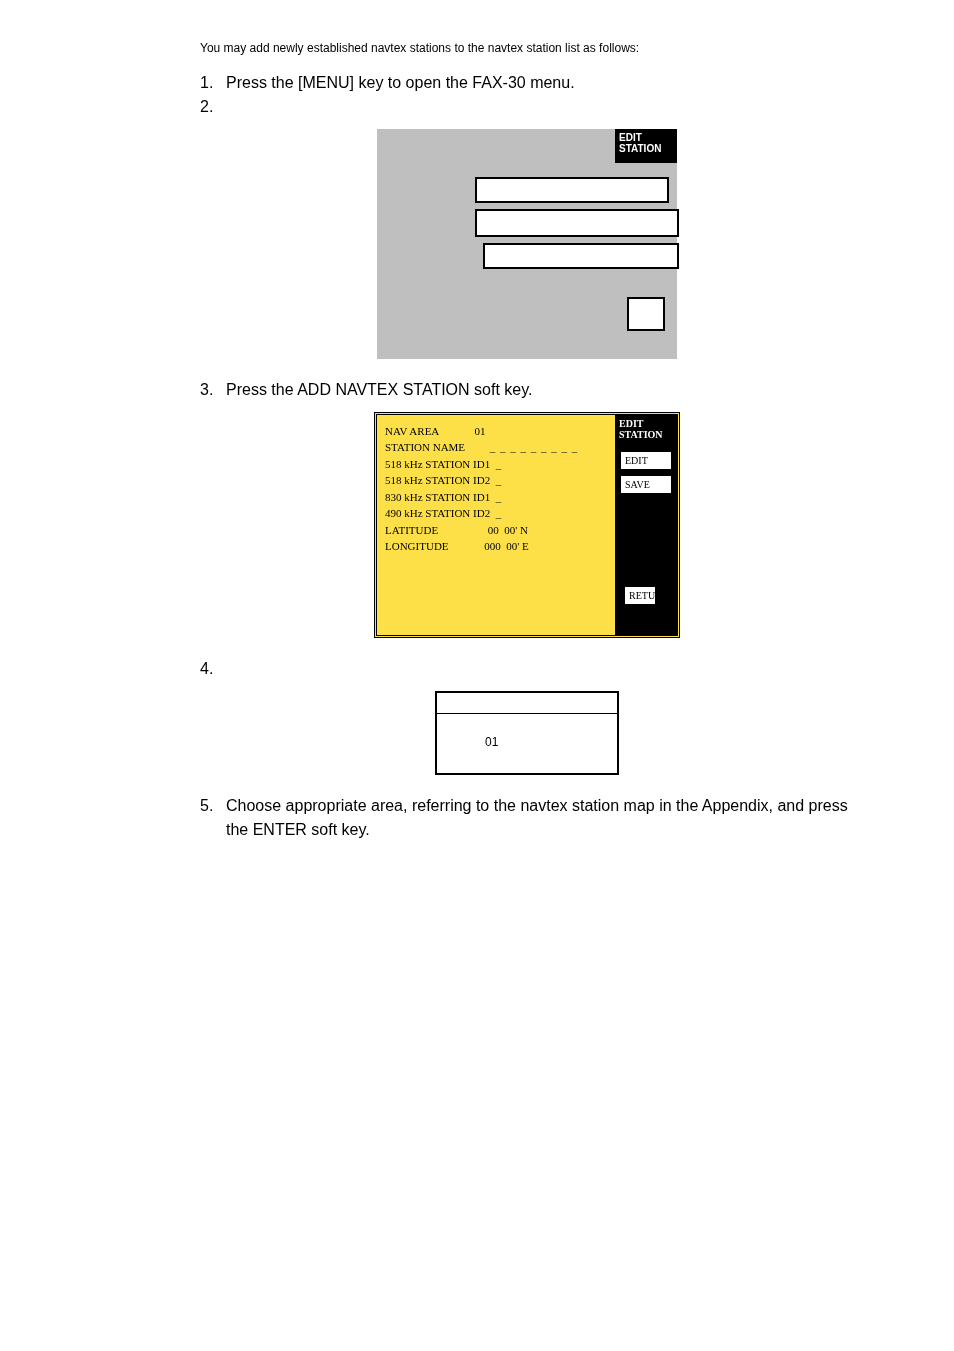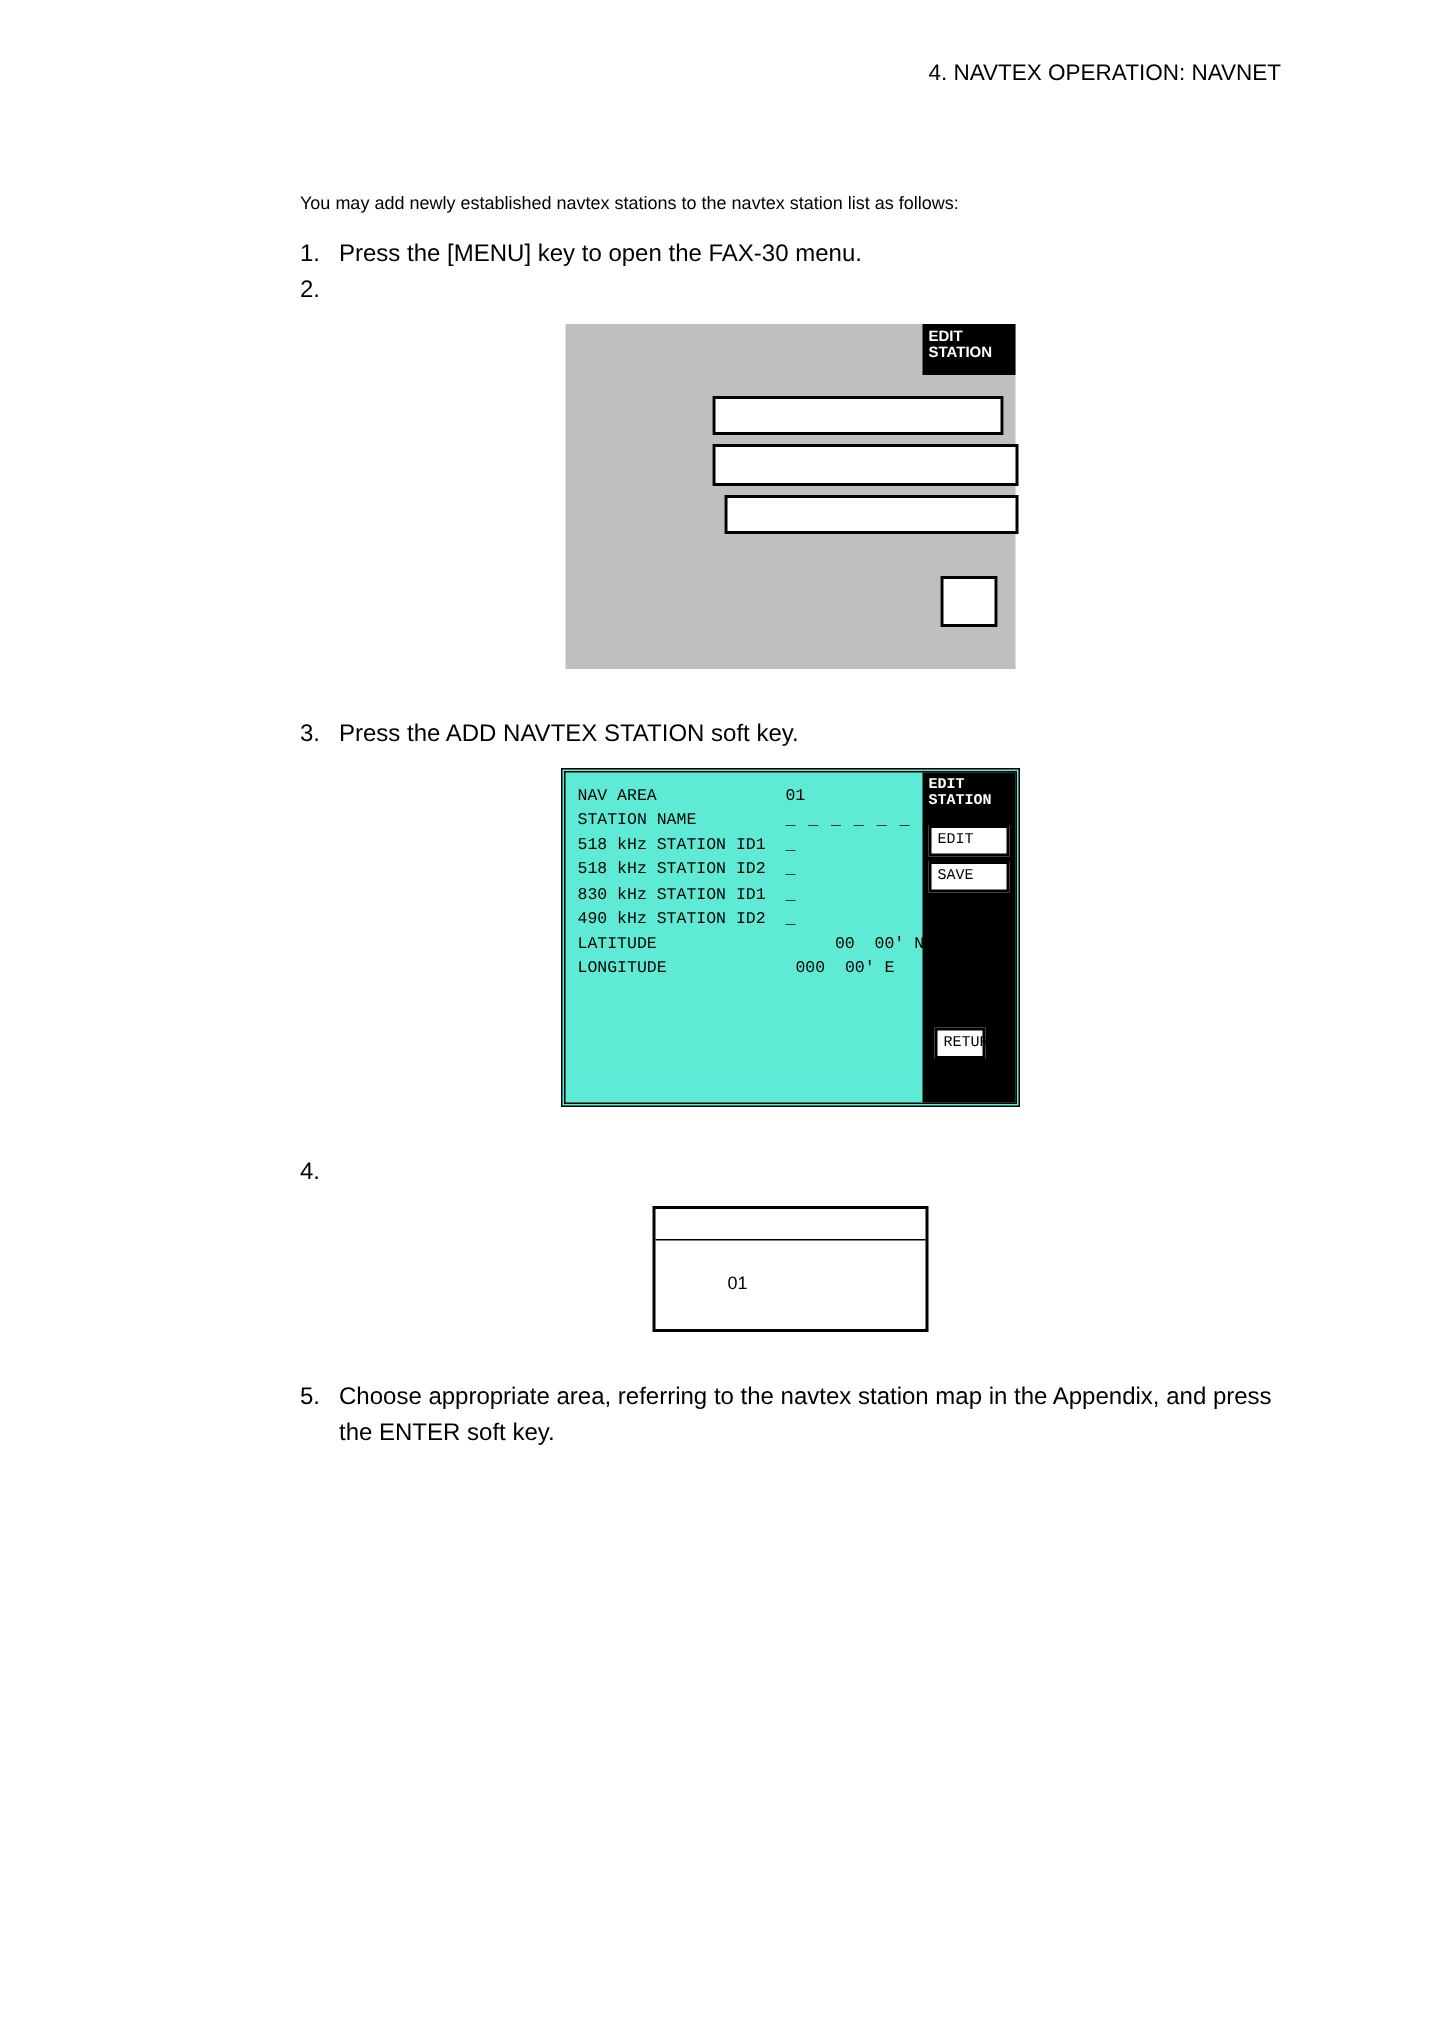--- a/index.html
+++ b/index.html
@@ -32,21 +32,21 @@
   .list-item {
     display: flex;
   }
   .list-item .num {
     width: 26px;
     flex: 0 0 26px;
   }
   .fig-wrap {
     display: flex;
     justify-content: center;
-    margin: 8px 0 32px 0;
+    margin: 8px 0 19px 0;
   }
   
   .screen1 {
     width: 300px;
     height: 230px;
     background: #bfbfbf;
     position: relative;
     border: 0;
   }
   .tab-dark {
@@ -71,24 +71,24 @@
   }
   .wbox1 { left: 98px; top: 48px;  width: 190px; height: 22px; }
   .wbox2 { left: 98px; top: 80px;  width: 200px; height: 24px; }
   .wbox3 { left: 106px; top: 114px; width: 192px; height: 22px; }
   .wbox4 { left: 250px; top: 168px; width: 34px; height: 30px; }
 
   
   .screen2 {
     width: 300px;
     height: 220px;
-    background: #5eead4;
+    background: #fde047;
     border: 3px double #000;
     position: relative;
-    font-family: Liberation Mono, monospace;
+    font-family: Liberation Serif, serif;
   }
   .screen2-inner {
     position: absolute;
     left: 8px;
     top: 8px;
     right: 70px;
     font-size: 11px;
     line-height: 1.5;
   }
   .row { white-space: pre; }
@@ -144,21 +144,20 @@
   }
 
   .dashes {
     letter-spacing: 1px;
   }
 </style>
 </head>
 <body>
 
 <div class="page">
-  <div class="header-right">4. NAVTEX OPERATION: NAVNET</div>
 
   <div class="para">You may add newly established navtex stations to the navtex station list as follows:</div>
 
   <div class="list">
     <div class="list-item">
       <span class="num">1.</span>
       <span>Press the [MENU] key to open the FAX-30 menu.</span>
     </div>
     <div class="list-item">
       <span class="num">2.</span>

